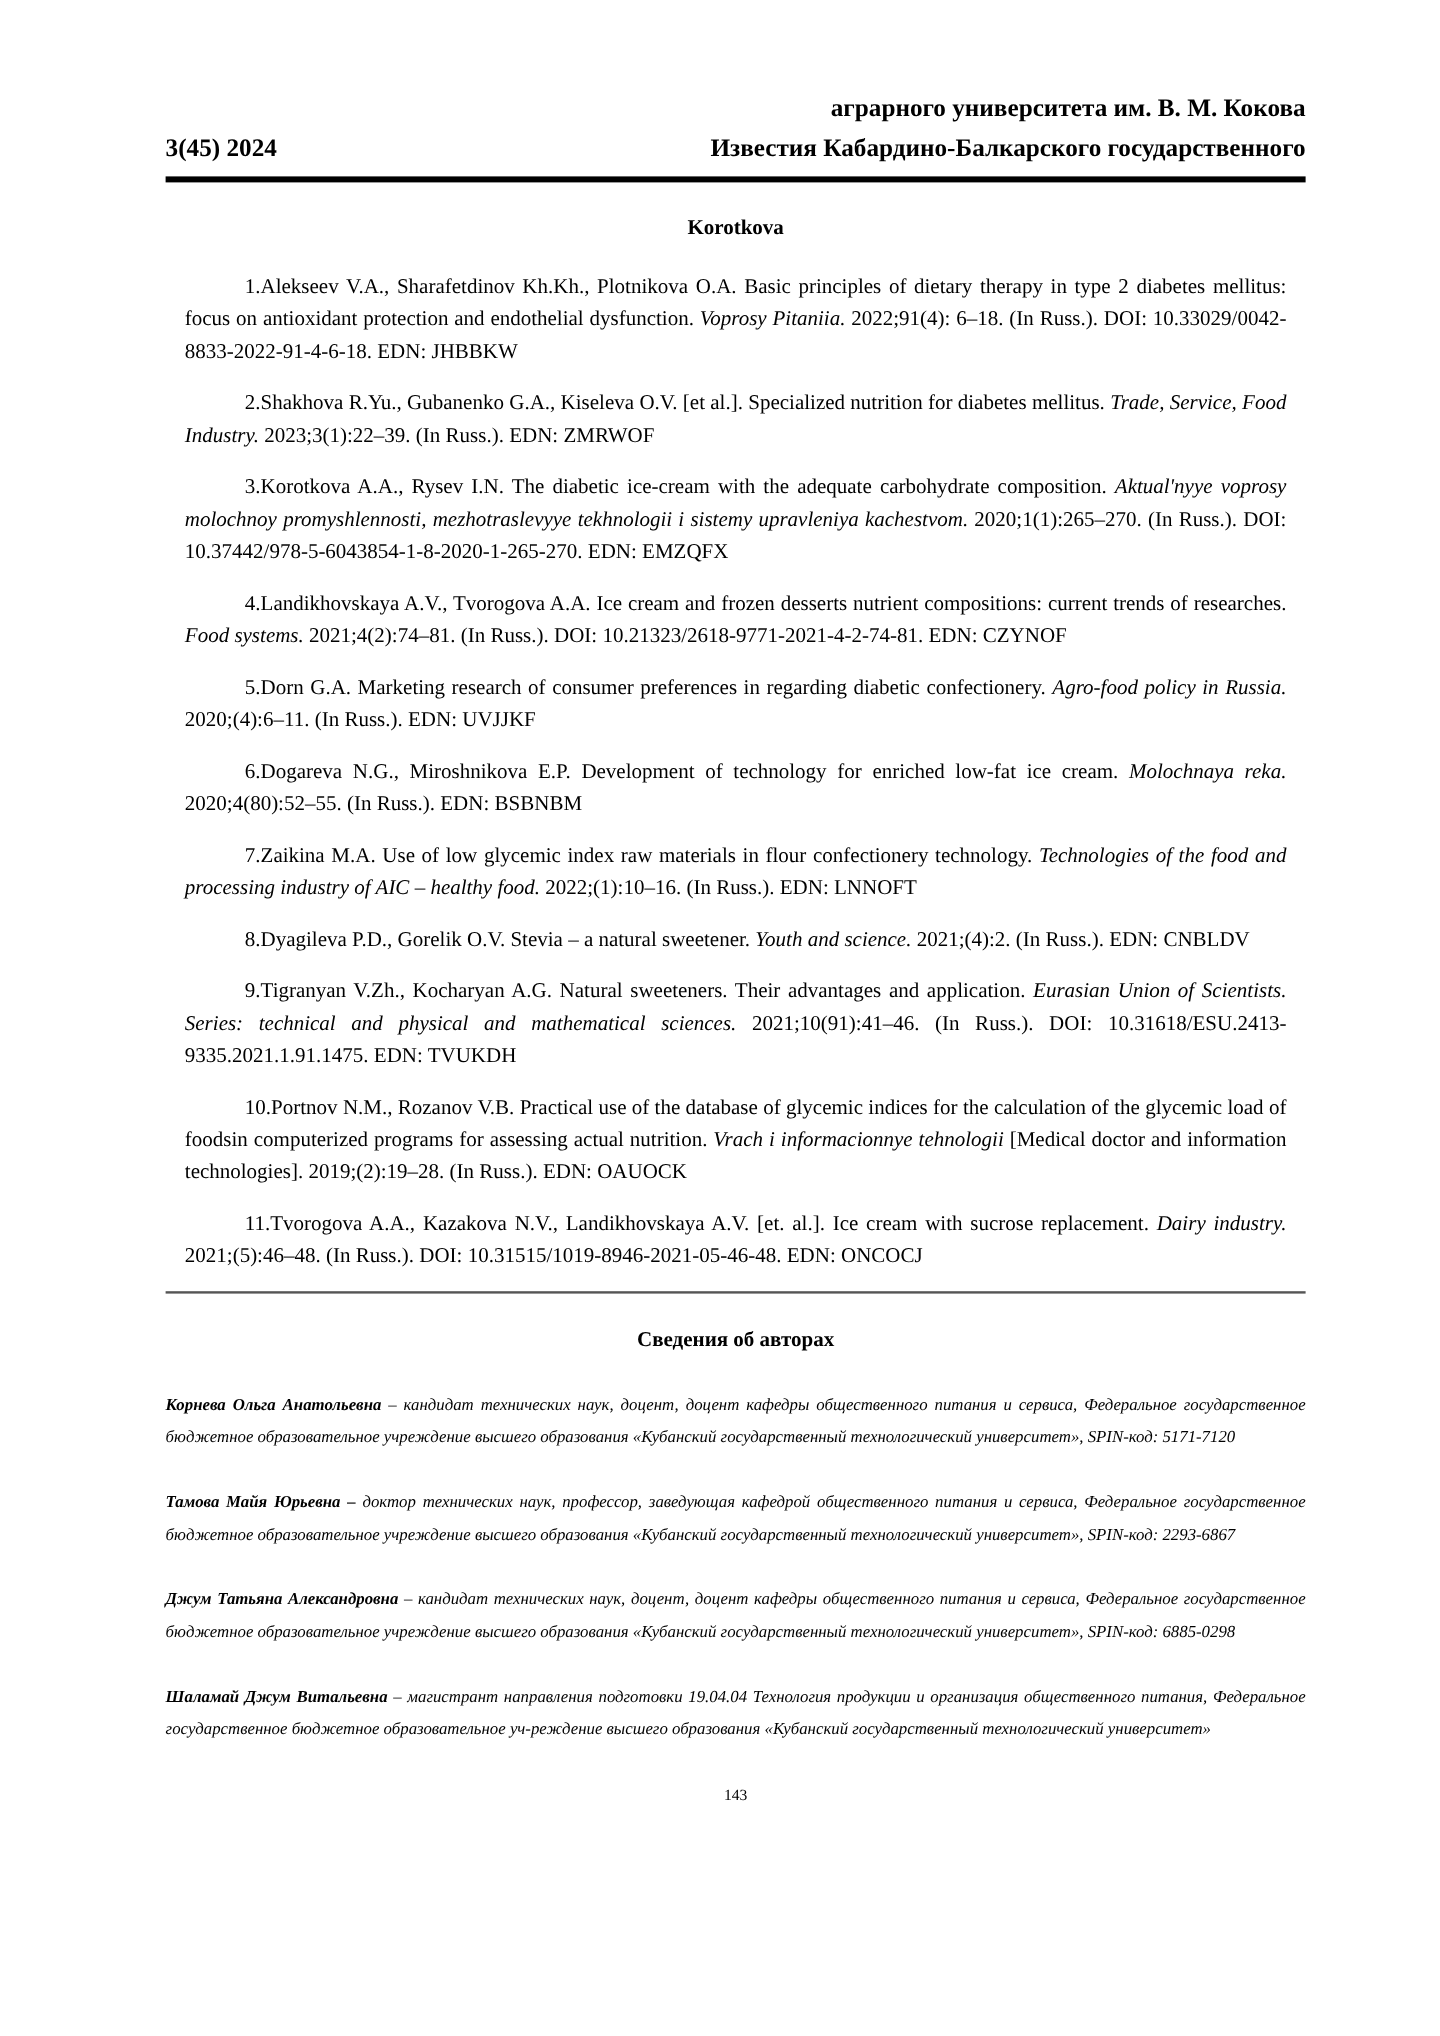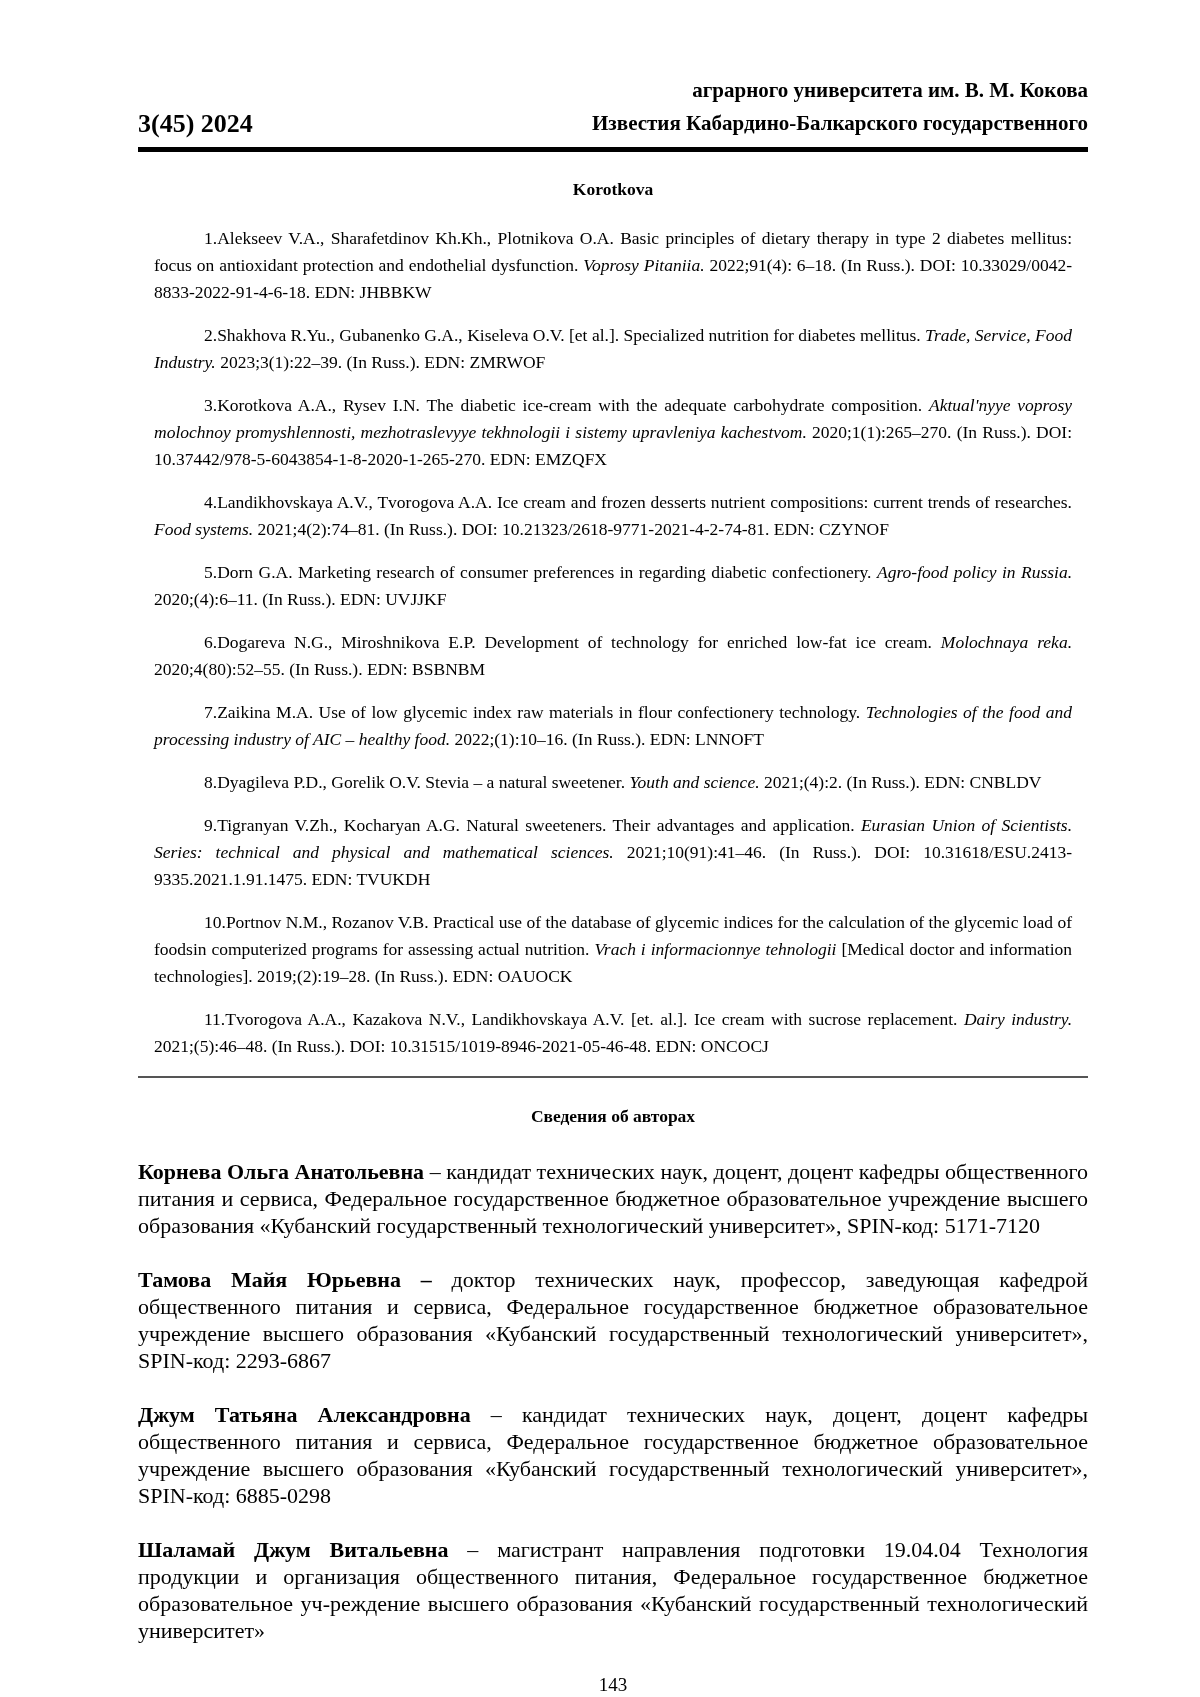--- a/index.html
+++ b/index.html
@@ -18,21 +18,21 @@
     padding: 74px 112px 0 138px;
   }
   
   .header {
     display: flex;
     justify-content: space-between;
     align-items: flex-end;
   }
   .issue {
     font-weight: bold;
-    font-size: 26px;
+    font-size: 21px;
     line-height: 33px;
     white-space: nowrap;
   }
   .journal {
     text-align: right;
     font-weight: bold;
     font-size: 21px;
     line-height: 33px;
   }
   .rule-thick {
@@ -66,26 +66,27 @@
   .authors-title {
     text-align: center;
     font-weight: bold;
     font-size: 17.5px;
     line-height: 27px;
     margin: 25px 0 28px 0;
   }
   .authors p {
     margin: 0 0 27px 0;
     text-align: justify;
-    font-size: 22px;
+    font-size: 14px;
     line-height: 27px;
+    font-style: italic;
   }
   .page-number {
     text-align: center;
-    font-size: 19px;
+    font-size: 13px;
     line-height: 27px;
     margin-top: 6px;
   }
 </style>
 </head>
 <body>
 
 <div class="page">
 
   <div class="header">

